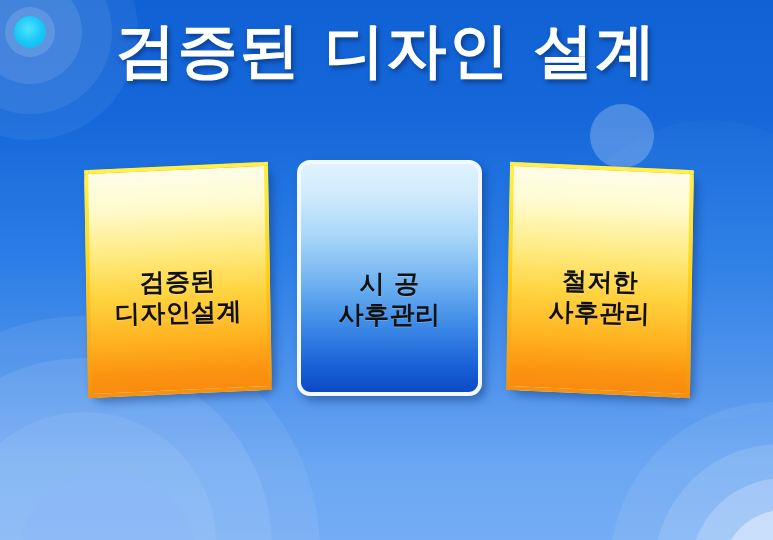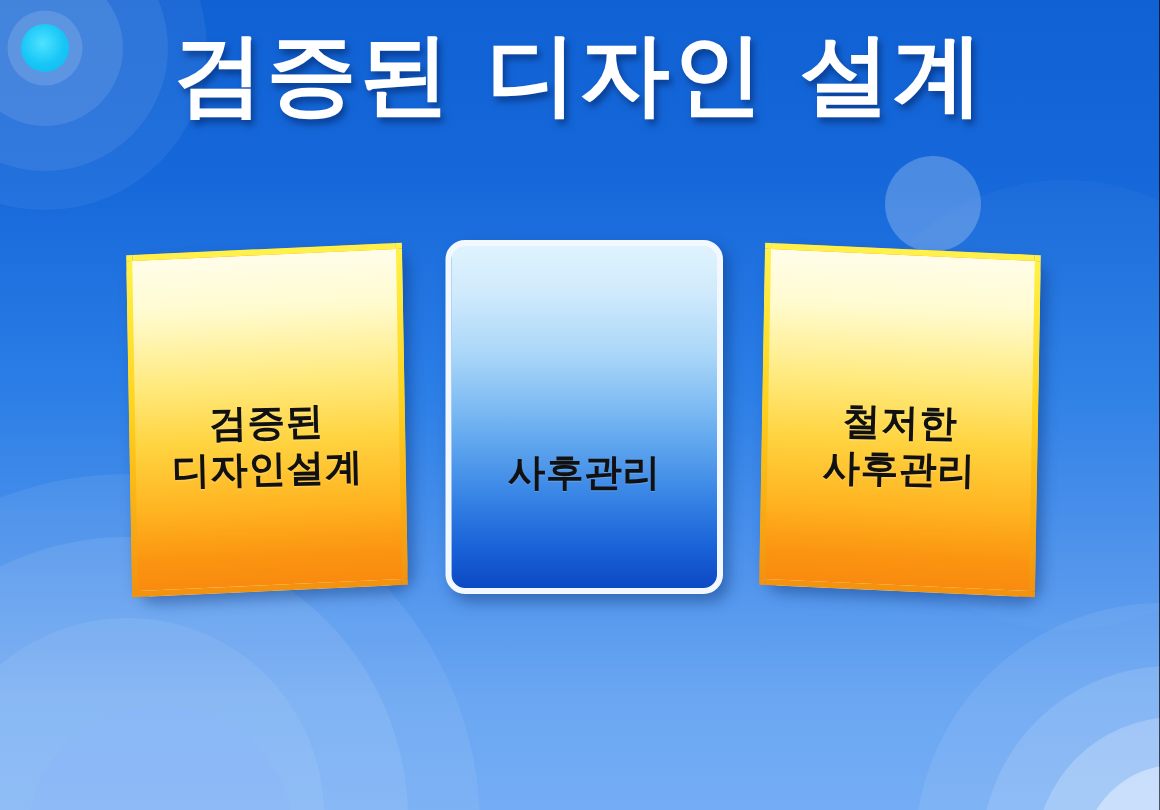--- a/index.html
+++ b/index.html
@@ -180,20 +180,21 @@
 
     <div class="card" id="card-1">
       <div class="card-text">
         <div class="card-line">검증된</div>
         <div class="card-line">디자인설계</div>
       </div>
     </div>
 
     <div class="card" id="card-2">
       <div class="card-text">
+        <div class="card-line">시 공</div>
         <div class="card-line">사후관리</div>
       </div>
     </div>
 
     <div class="card" id="card-3">
       <div class="card-text">
         <div class="card-line">철저한</div>
         <div class="card-line">사후관리</div>
       </div>
     </div>

